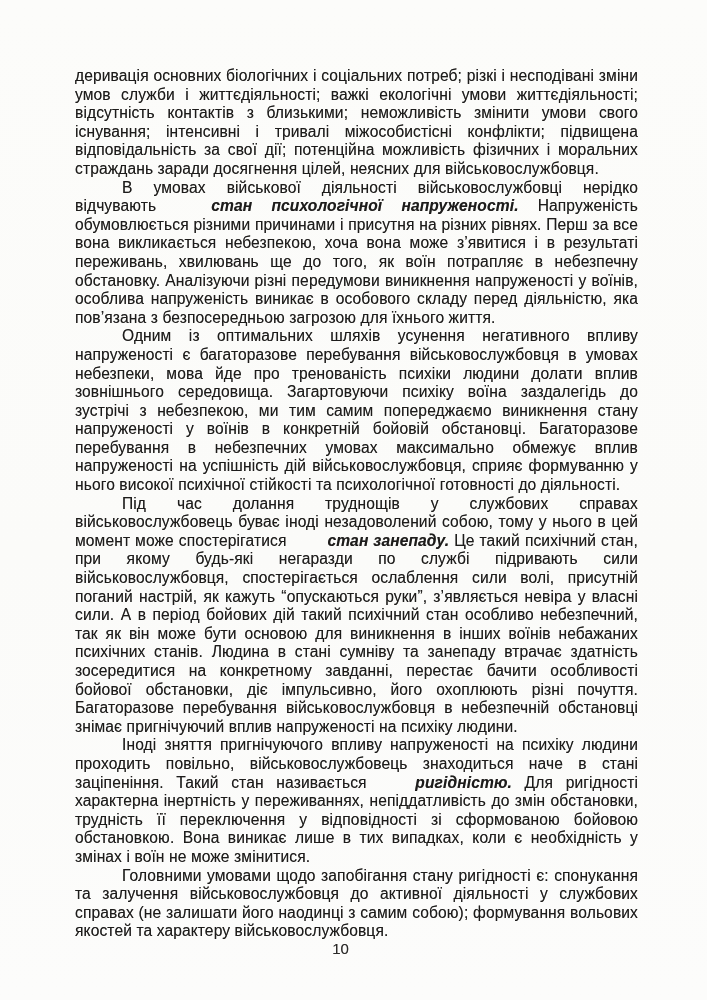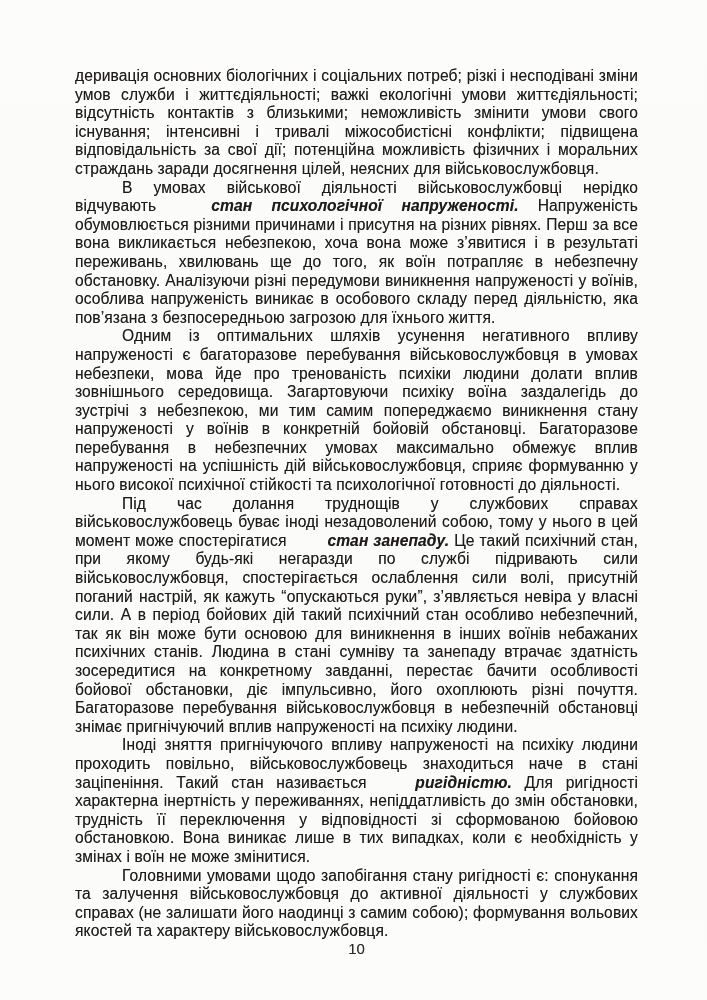--- a/index.html
+++ b/index.html
@@ -39,21 +39,21 @@
   .para.indent {
     text-indent: 47px;
   }
   .bi {
     font-weight: bold;
     font-style: italic;
     margin-left: 36px;
   }
   .page-number {
     position: absolute;
-    left: 75px;
+    left: 59px;
     top: 940px;
     width: 563px;
     text-align: center;
     font-size: 15px;
     color: #2b2a29;
     text-shadow: 0 0 0.5px rgba(40, 38, 36, 0.45);
   }
 </style>
 </head>
 <body>

